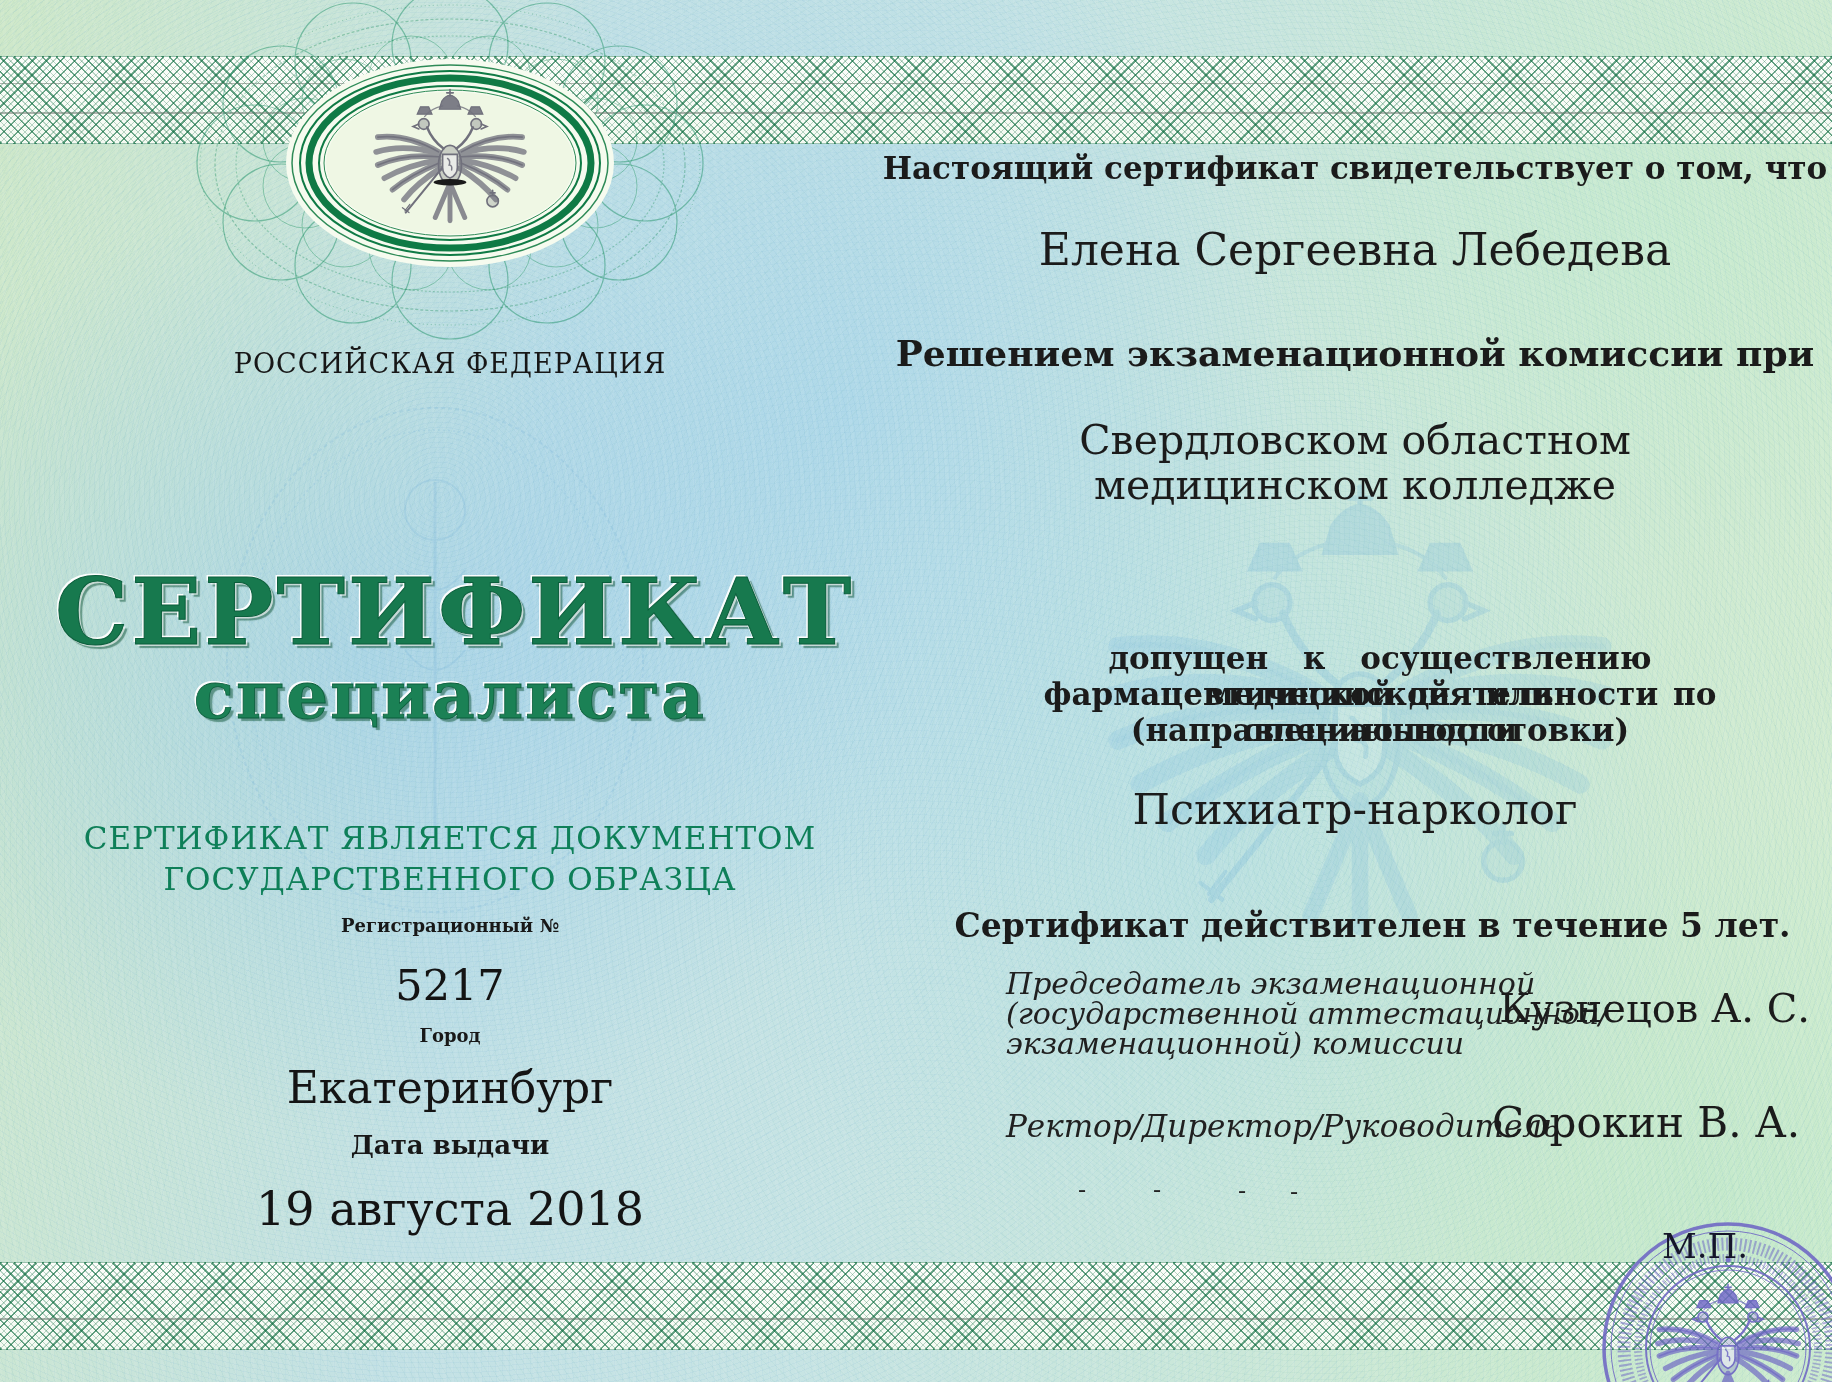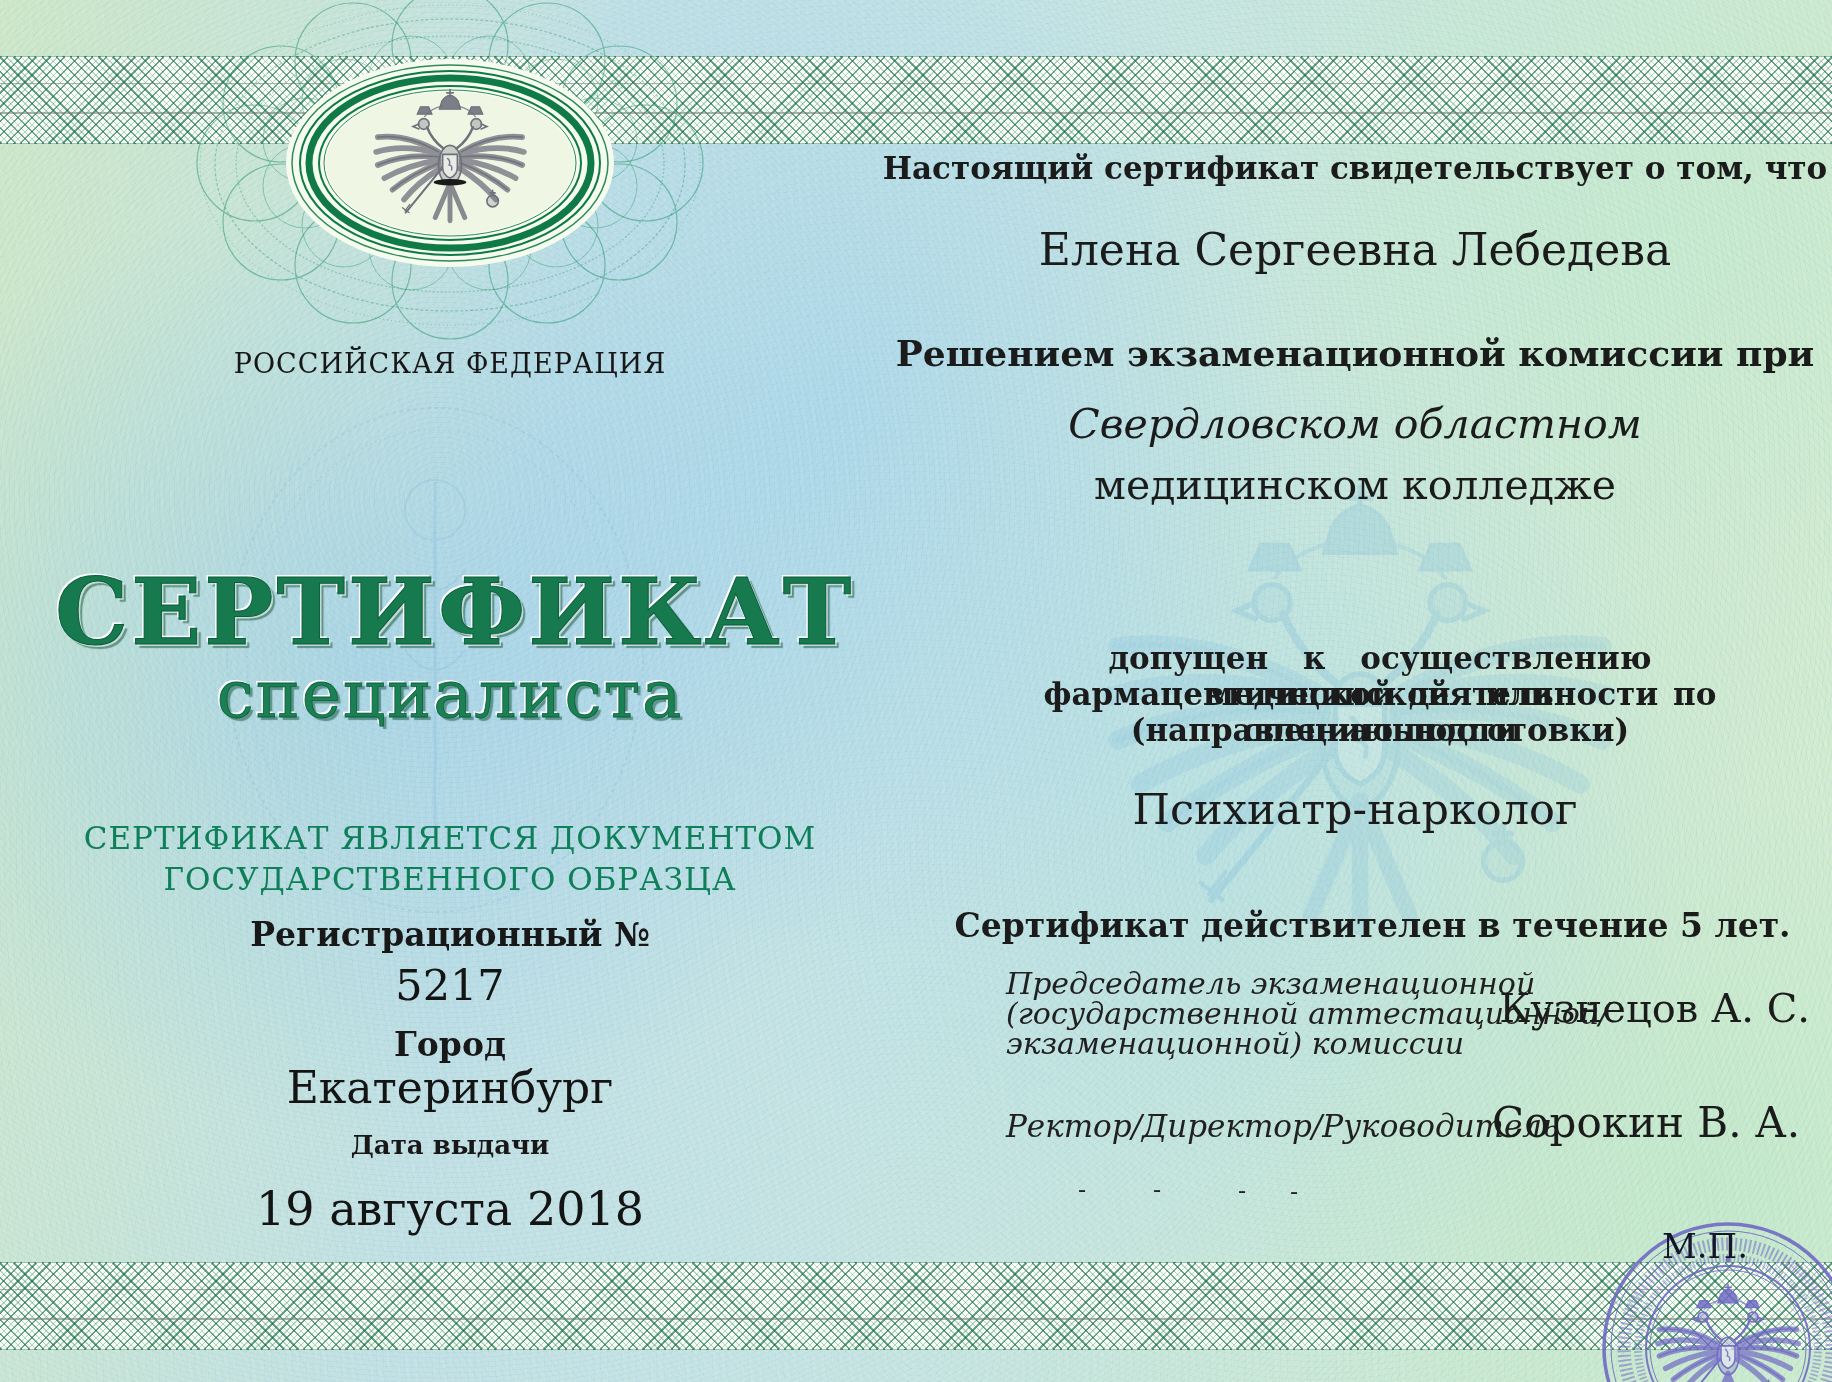--- a/index.html
+++ b/index.html
@@ -39,26 +39,26 @@
   .abs { position:absolute; }
   .ctr { text-align:center; }
   .lcol { left:55px; width:790px; }
   .rcol { left:880px; width:950px; }
 
   .country { top:348px; font-size:27px; font-weight:400; letter-spacing:1px; color:#171717; }
   .cert-title { top:566px; font-size:92px; line-height:1; font-weight:700; letter-spacing:3px;
     color:#17794e; -webkit-text-stroke:1px #0b5e3c;
     text-shadow:-2px -2px 0 rgba(255,255,255,.95), 2px 2px 0 rgba(255,255,255,.65), 4px 4px 1px rgba(10,80,50,.5);
   }
-  .cert-title2 { top:662px; font-size:66px; line-height:1; font-weight:400; letter-spacing:2px;
+  .cert-title2 { top:662px; font-size:66px; line-height:1; font-weight:700; letter-spacing:2px;
     color:#1b8155; -webkit-text-stroke:0.8px #0b5e3c;
     text-shadow:-2px -2px 0 rgba(255,255,255,.95), 3px 3px 1px rgba(10,80,50,.5);
   }
   .state-doc { font-size:31px; color:#0e7f58; letter-spacing:1px; }
-  .lbl { font-size:33px; font-weight:700; color:#181818; }
+  .lbl { font-size:18px; font-weight:700; color:#181818; }
   .val-lg { font-size:43px; color:#141414; }
 
   .intro { top:150px; font-size:31px; font-weight:700; }
   .holder { top:224px; font-size:44px; }
   .decision { top:332px; font-size:36px; font-weight:700; }
   .inst { font-size:41px; }
   .adm { left:1000px; width:760px; font-size:31px; font-weight:700; text-align:center; }
   .specialty { top:784px; font-size:43px; }
   .validity { left:905px; width:935px; top:906px; font-size:33px; font-weight:700; text-align:center; }
   .sig-lbl { left:1006px; font-size:30px; font-style:italic; color:#202020; }
@@ -223,21 +223,21 @@
 
   <div class="abs lcol ctr val-lg" style="top:1062px; font-size:44px;">Екатеринбург</div>
   <div class="abs lcol ctr lbl" style="top:1025px;">Город</div>
 
   <div class="abs lcol ctr lbl" style="top:1130px; font-size:26px;">Дата выдачи</div>
   <div class="abs lcol ctr val-lg" style="top:1182px; font-size:46px;">19 августа 2018</div>
 
   <div class="abs rcol ctr intro">Настоящий сертификат свидетельствует о том, что</div>
   <div class="abs rcol ctr holder">Елена Сергеевна Лебедева</div>
   <div class="abs rcol ctr decision">Решением экзаменационной комиссии при</div>
-  <div class="abs rcol ctr inst" style="top:400px;font-style:italic;">Свердловском областном</div>
+  <div class="abs rcol ctr inst" style="top:416px;">Свердловском областном</div>
   <div class="abs rcol ctr inst" style="top:461px;">медицинском колледже</div>
 
   <div class="abs adm" style="top:640px; word-spacing:24px;">допущен к осуществлению медицинской или</div>
   <div class="abs adm" style="top:676px; word-spacing:4px;">фармацевтической деятельности по специальности</div>
   <div class="abs adm" style="top:712px;">(направлению подготовки)</div>
 
   <div class="abs rcol ctr specialty">Психиатр-нарколог</div>
   <div class="abs validity">Сертификат действителен в течение 5 лет.</div>
 
   <div class="abs sig-lbl" style="top:966px;">Председатель экзаменационной</div>

